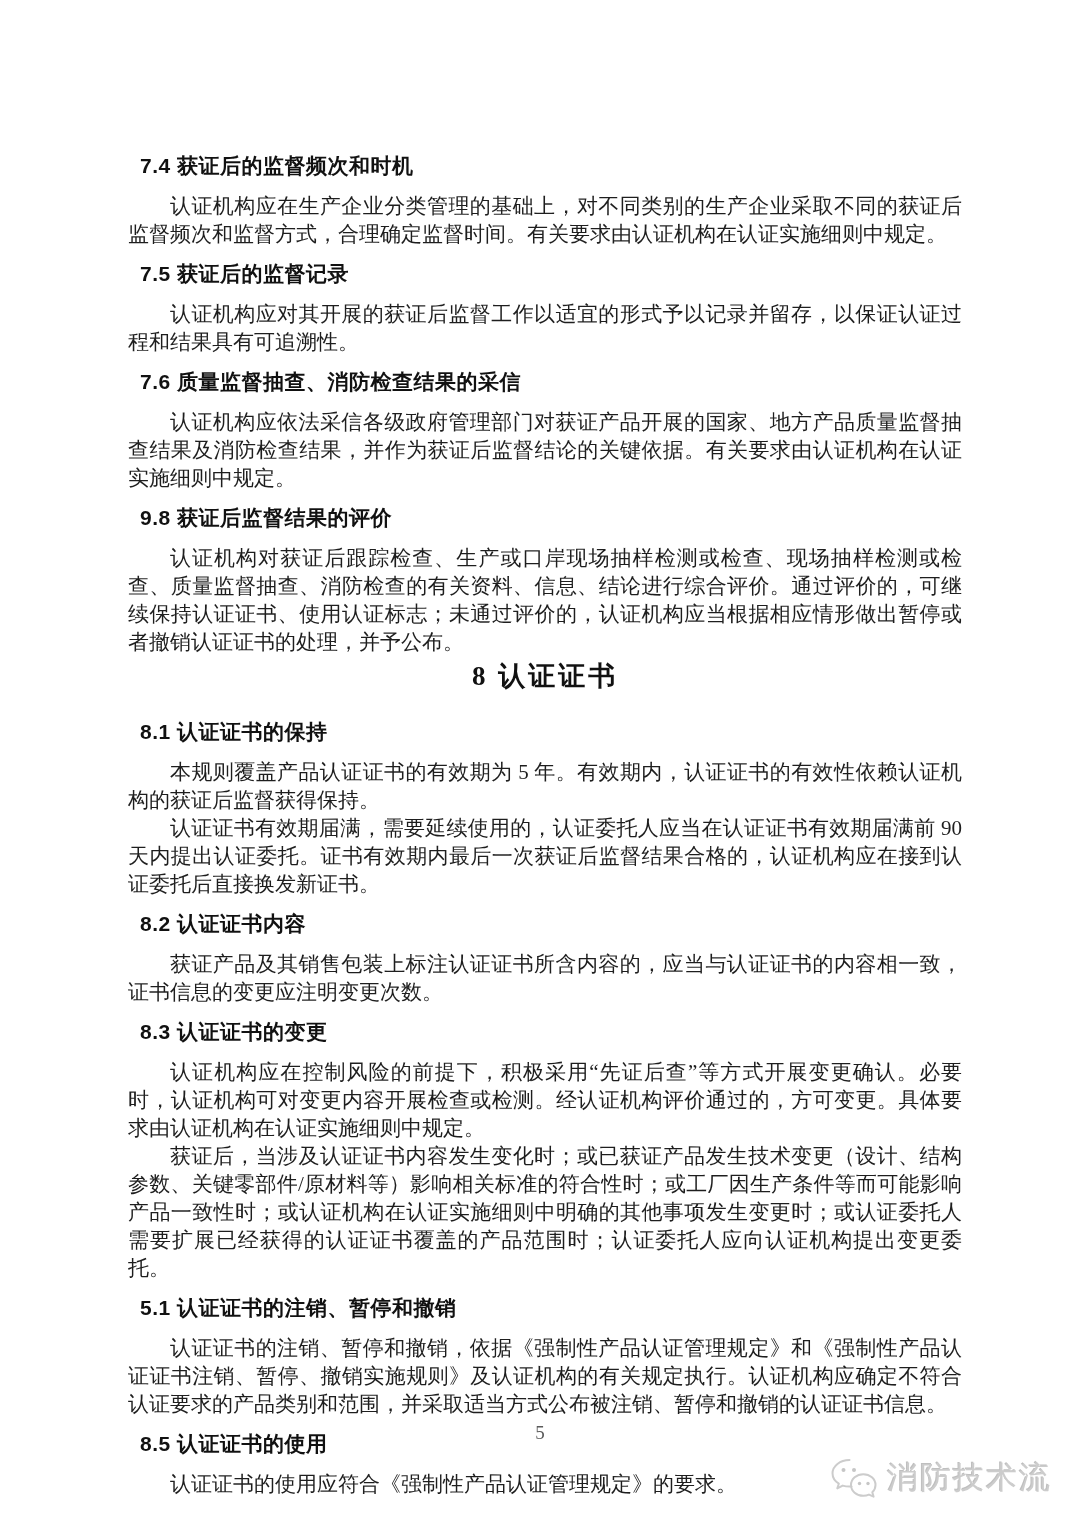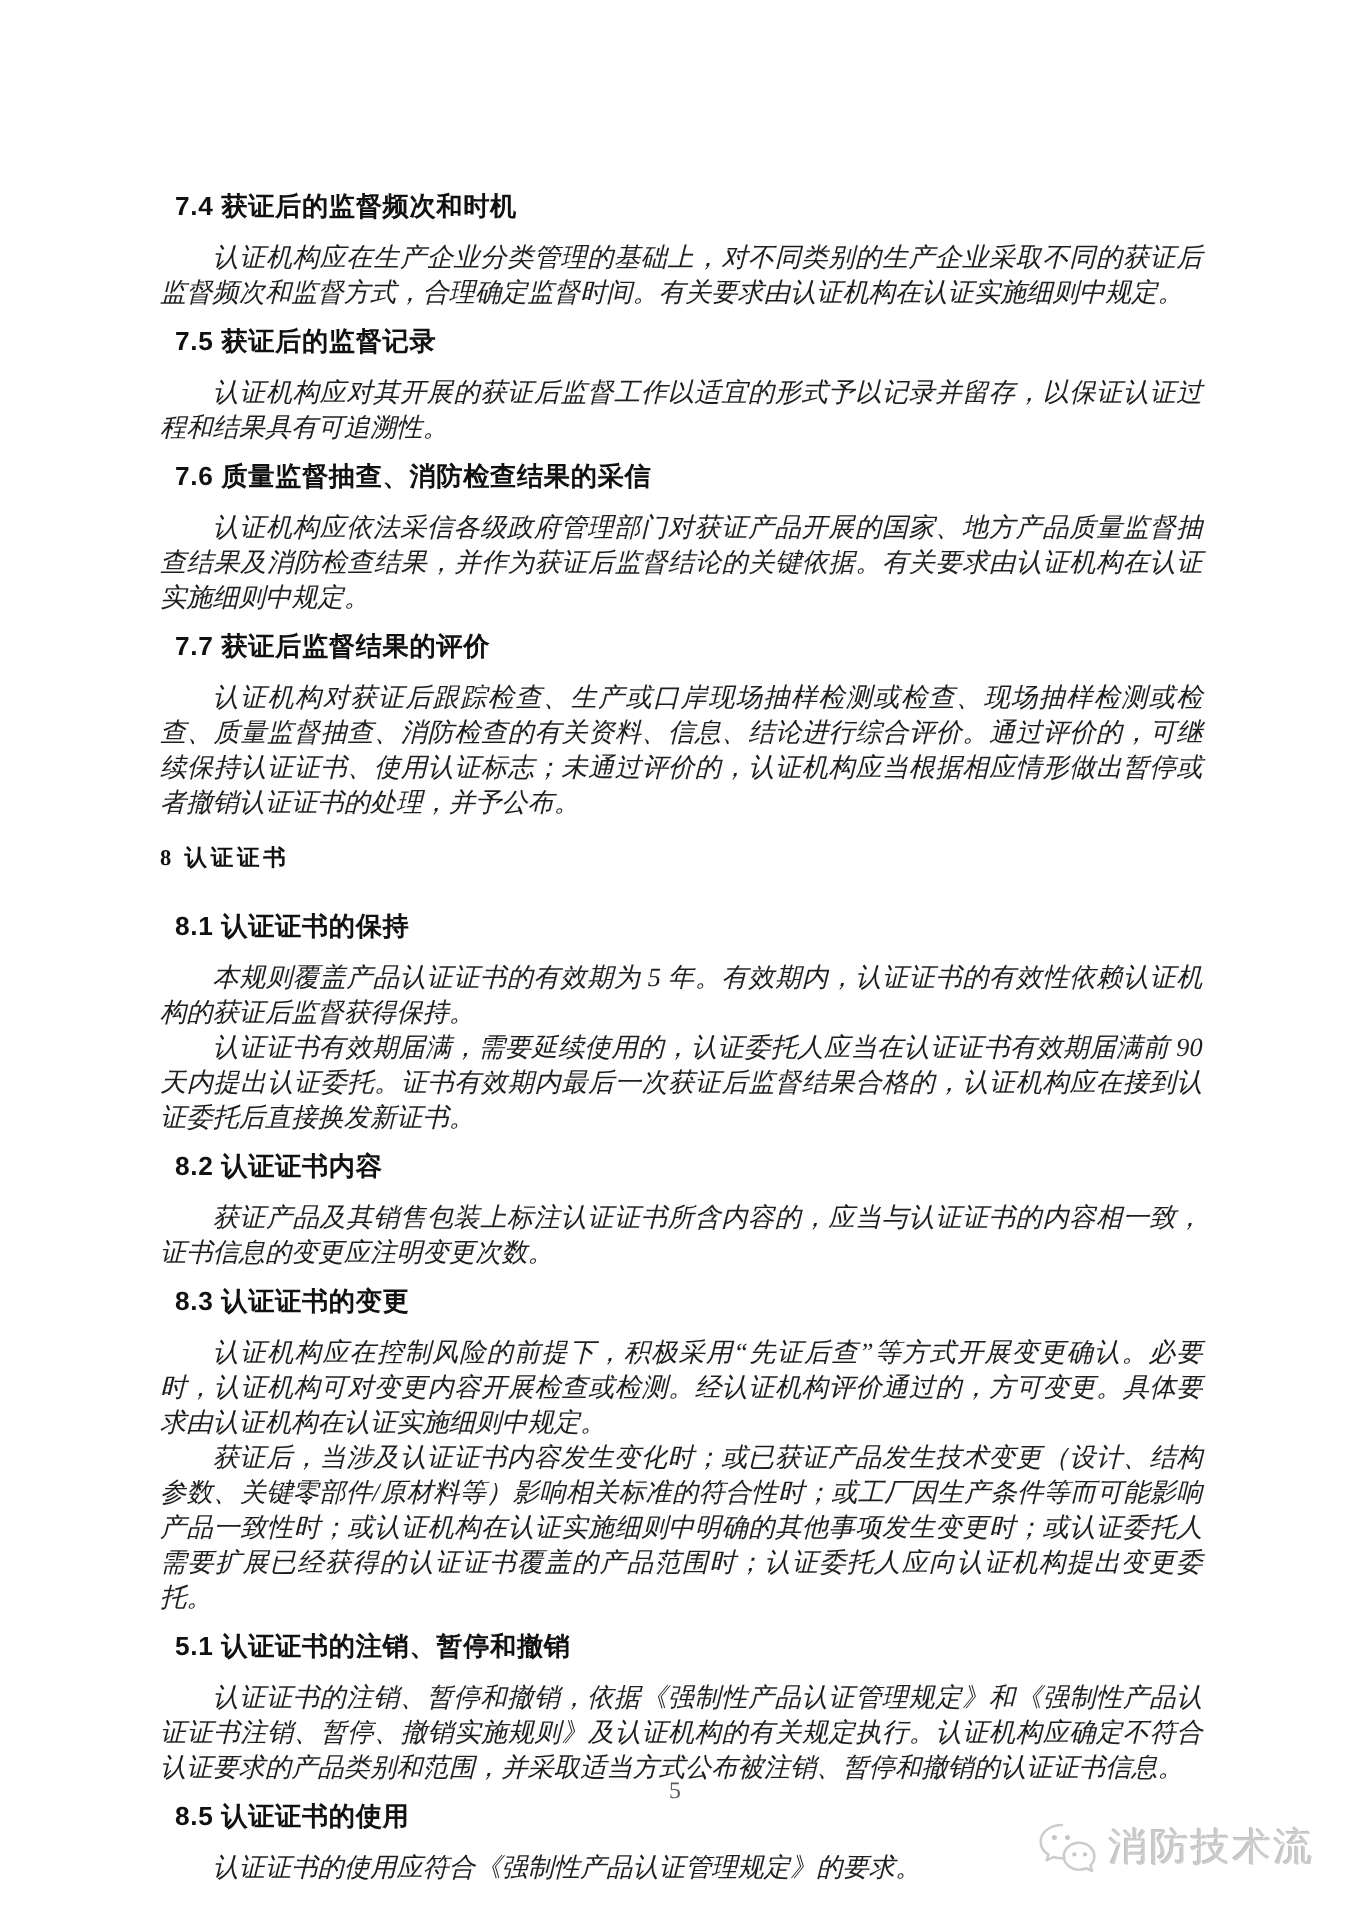--- a/index.html
+++ b/index.html
@@ -20,39 +20,39 @@
     width: 834px;
   }
   .page-content p.paragraph {
     margin: 0;
     font-size: 21px;
     line-height: 28px;
     text-align: justify;
     text-indent: 2em;
     font-family: "Liberation Serif", serif;
     color: #1e1e1e;
-    font-style: italic;
   }
   .page-content h3.section {
     margin: 12px;
     font-size: 21px;
     line-height: 28px;
     font-weight: 700;
     font-family: "Liberation Sans", sans-serif;
     color: #111111;
     letter-spacing: 0.5px;
   }
   .page-content h2.chapter {
-    margin: 13px 0 25px 0;
-    font-size: 18px;
+    margin: 3px 0 25px 0;
+    font-size: 27px;
     line-height: 34px;
     font-weight: 600;
     font-family: "Liberation Serif", serif;
     color: #111111;
     letter-spacing: 3px;
+    text-align: center;
   }
   .footer-pagenum {
     position: absolute;
     top: 1420px;
     left: 0;
     width: 1080px;
     text-align: center;
     font-size: 19px;
     line-height: 26px;
     color: #5a5a5a;
@@ -78,21 +78,21 @@
 </head>
 <body>
 
 <main class="page-content" id="doc-content">
     <h3 class="section">7.4 获证后的监督频次和时机</h3>
     <p class="paragraph">认证机构应在生产企业分类管理的基础上，对不同类别的生产企业采取不同的获证后监督频次和监督方式，合理确定监督时间。有关要求由认证机构在认证实施细则中规定。</p>
     <h3 class="section">7.5 获证后的监督记录</h3>
     <p class="paragraph">认证机构应对其开展的获证后监督工作以适宜的形式予以记录并留存，以保证认证过程和结果具有可追溯性。</p>
     <h3 class="section">7.6 质量监督抽查、消防检查结果的采信</h3>
     <p class="paragraph">认证机构应依法采信各级政府管理部门对获证产品开展的国家、地方产品质量监督抽查结果及消防检查结果，并作为获证后监督结论的关键依据。有关要求由认证机构在认证实施细则中规定。</p>
-    <h3 class="section">7.7 获证后监督结果的评价</h3>
+    <h3 class="section">9.8 获证后监督结果的评价</h3>
     <p class="paragraph">认证机构对获证后跟踪检查、生产或口岸现场抽样检测或检查、现场抽样检测或检查、质量监督抽查、消防检查的有关资料、信息、结论进行综合评价。通过评价的，可继续保持认证证书、使用认证标志；未通过评价的，认证机构应当根据相应情形做出暂停或者撤销认证证书的处理，并予公布。</p>
     <h2 class="chapter">8 认证证书</h2>
     <h3 class="section">8.1 认证证书的保持</h3>
     <p class="paragraph">本规则覆盖产品认证证书的有效期为 5 年。有效期内，认证证书的有效性依赖认证机构的获证后监督获得保持。</p>
     <p class="paragraph">认证证书有效期届满，需要延续使用的，认证委托人应当在认证证书有效期届满前 90 天内提出认证委托。证书有效期内最后一次获证后监督结果合格的，认证机构应在接到认证委托后直接换发新证书。</p>
     <h3 class="section">8.2 认证证书内容</h3>
     <p class="paragraph">获证产品及其销售包装上标注认证证书所含内容的，应当与认证证书的内容相一致，证书信息的变更应注明变更次数。</p>
     <h3 class="section">8.3 认证证书的变更</h3>
     <p class="paragraph">认证机构应在控制风险的前提下，积极采用“先证后查”等方式开展变更确认。必要时，认证机构可对变更内容开展检查或检测。经认证机构评价通过的，方可变更。具体要求由认证机构在认证实施细则中规定。</p>
     <p class="paragraph">获证后，当涉及认证证书内容发生变化时；或已获证产品发生技术变更（设计、结构参数、关键零部件/原材料等）影响相关标准的符合性时；或工厂因生产条件等而可能影响产品一致性时；或认证机构在认证实施细则中明确的其他事项发生变更时；或认证委托人需要扩展已经获得的认证证书覆盖的产品范围时；认证委托人应向认证机构提出变更委托。</p>

